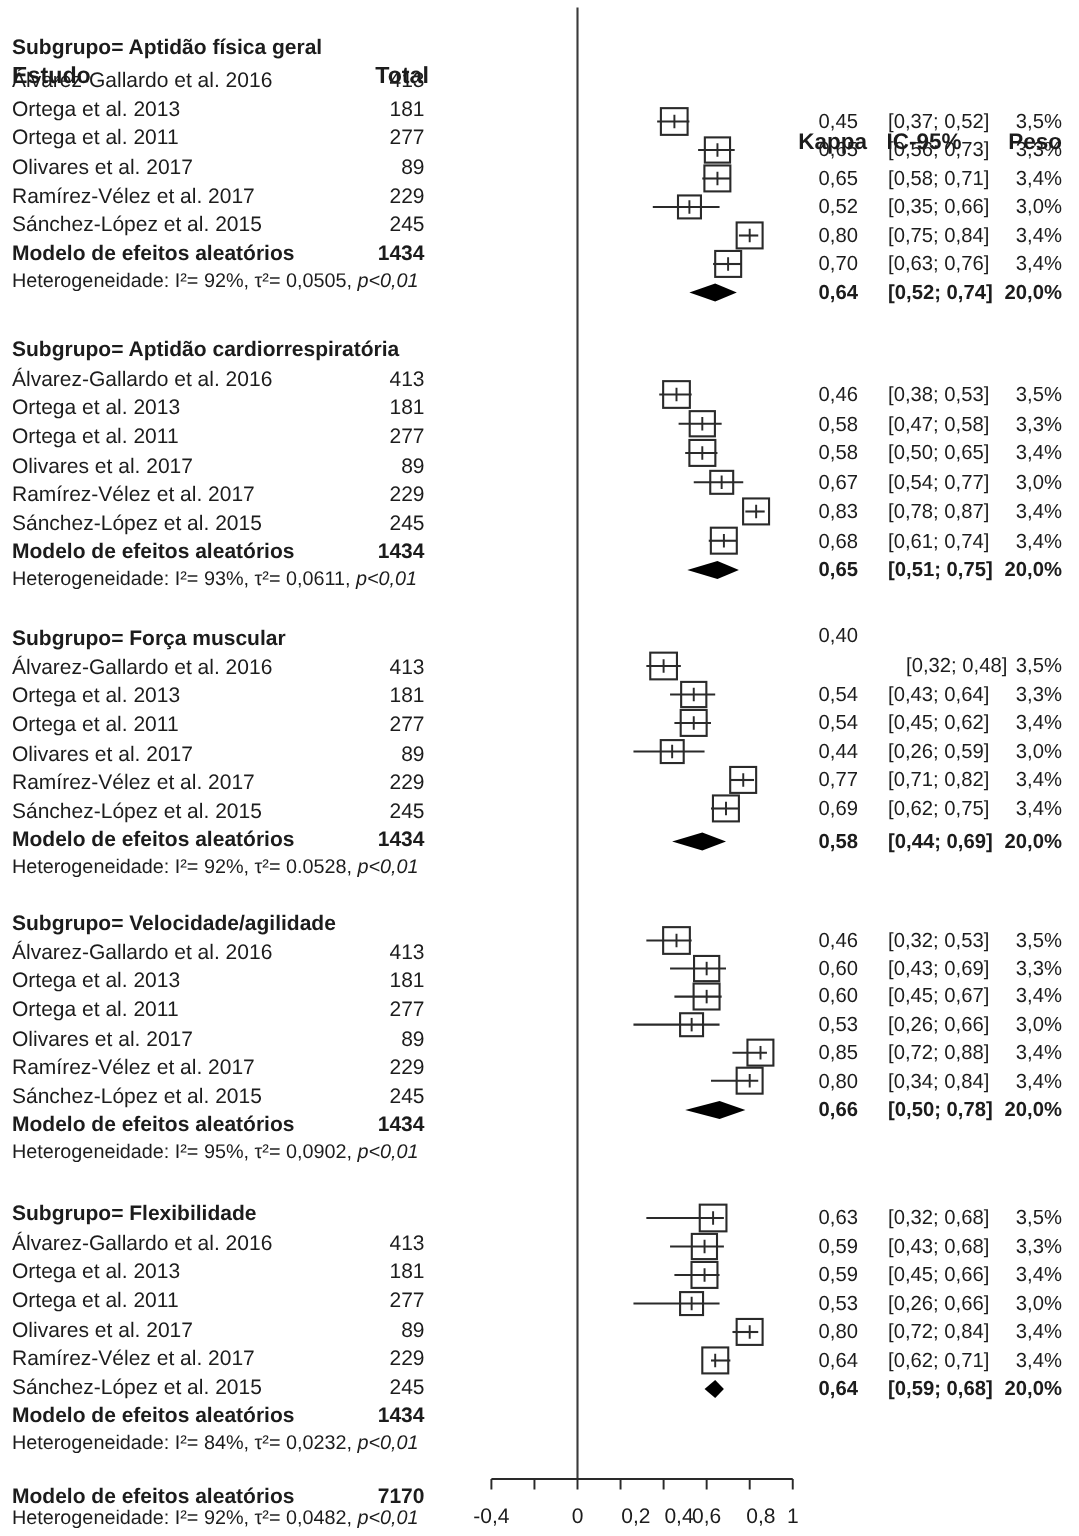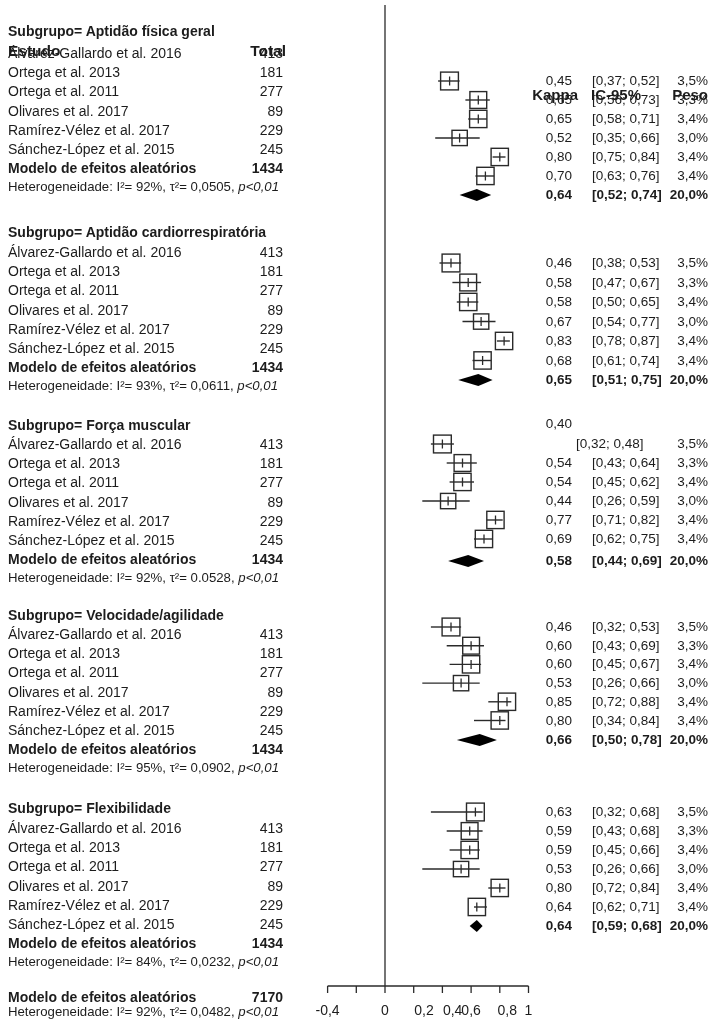--- a/index.html
+++ b/index.html
@@ -179,21 +179,21 @@
     <div class="t b right val" style="left:655px;top:187px;width:53px">20,0%</div>
     <div class="t b" style="left:8px;top:224px">Subgrupo= Aptidão cardiorrespiratória</div>
     <div class="t" style="left:8px;top:244px">Álvarez-Gallardo et al. 2016</div>
     <div class="t right" style="left:160px;top:244px;width:123px">413</div>
     <div class="t right val" style="left:505px;top:255.0px;width:67px">0,46</div>
     <div class="t val" style="left:592px;top:255.0px">[0,38; 0,53]</div>
     <div class="t right val" style="left:655px;top:255.0px;width:53px">3,5%</div>
     <div class="t" style="left:8px;top:263.2px">Ortega et al. 2013</div>
     <div class="t right" style="left:160px;top:263.2px;width:123px">181</div>
     <div class="t right val" style="left:505px;top:274.5px;width:67px">0,58</div>
-    <div class="t val" style="left:592px;top:274.5px">[0,47; 0,67]</div>
+    <div class="t val" style="left:592px;top:274.5px">[0,47; 0,58]</div>
     <div class="t right val" style="left:655px;top:274.5px;width:53px">3,3%</div>
     <div class="t" style="left:8px;top:282.4px">Ortega et al. 2011</div>
     <div class="t right" style="left:160px;top:282.4px;width:123px">277</div>
     <div class="t right val" style="left:505px;top:294.0px;width:67px">0,58</div>
     <div class="t val" style="left:592px;top:294.0px">[0,50; 0,65]</div>
     <div class="t right val" style="left:655px;top:294.0px;width:53px">3,4%</div>
     <div class="t" style="left:8px;top:301.6px">Olivares et al. 2017</div>
     <div class="t right" style="left:160px;top:301.6px;width:123px">89</div>
     <div class="t right val" style="left:505px;top:313.5px;width:67px">0,67</div>
     <div class="t val" style="left:592px;top:313.5px">[0,54; 0,77]</div>
@@ -211,21 +211,21 @@
     <div class="t b" style="left:8px;top:359.2px">Modelo de efeitos aleatórios</div>
     <div class="t b right" style="left:160px;top:359.2px;width:123px">1434</div>
     <div class="t sm" style="left:8px;top:378.4px"><span>Heterogeneidade: I²= 93%, τ²= 0,0611, </span><span class="it">p&lt;0,01</span></div>
     <div class="t b right val" style="left:505px;top:372px;width:67px">0,65</div>
     <div class="t b val" style="left:592px;top:372px">[0,51; 0,75]</div>
     <div class="t b right val" style="left:655px;top:372px;width:53px">20,0%</div>
     <div class="t b" style="left:8px;top:417px">Subgrupo= Força muscular</div>
     <div class="t" style="left:8px;top:436px">Álvarez-Gallardo et al. 2016</div>
     <div class="t right" style="left:160px;top:436px;width:123px">413</div>
     <div class="t right val" style="left:505px;top:416px;width:67px">0,40</div>
-    <div class="t val" style="left:576px;top:436.0px">[0,32; 0,48]</div>
+    <div class="t val" style="left:604px;top:436.0px">[0,32; 0,48]</div>
     <div class="t right val" style="left:655px;top:436.0px;width:53px">3,5%</div>
     <div class="t" style="left:8px;top:455.2px">Ortega et al. 2013</div>
     <div class="t right" style="left:160px;top:455.2px;width:123px">181</div>
     <div class="t right val" style="left:505px;top:455.0px;width:67px">0,54</div>
     <div class="t val" style="left:592px;top:455.0px">[0,43; 0,64]</div>
     <div class="t right val" style="left:655px;top:455.0px;width:53px">3,3%</div>
     <div class="t" style="left:8px;top:474.4px">Ortega et al. 2011</div>
     <div class="t right" style="left:160px;top:474.4px;width:123px">277</div>
     <div class="t right val" style="left:505px;top:474.0px;width:67px">0,54</div>
     <div class="t val" style="left:592px;top:474.0px">[0,45; 0,62]</div>

